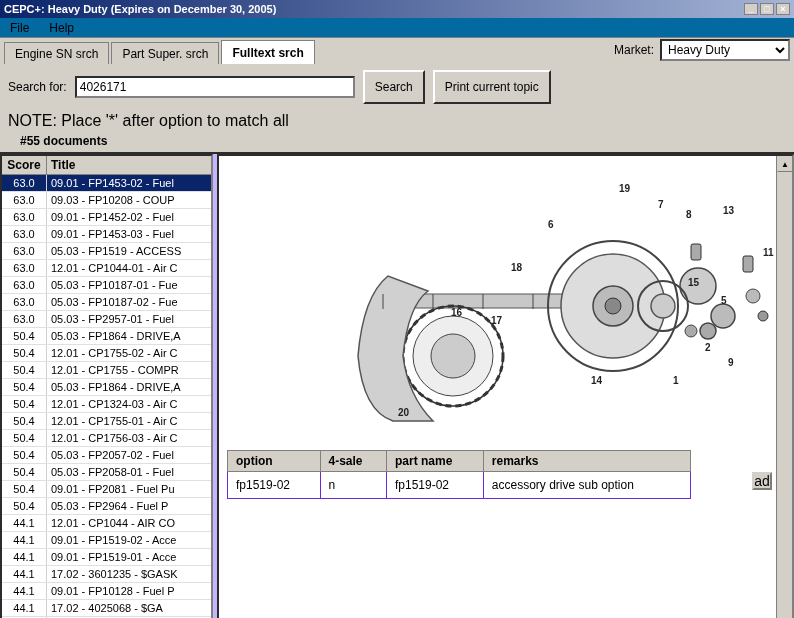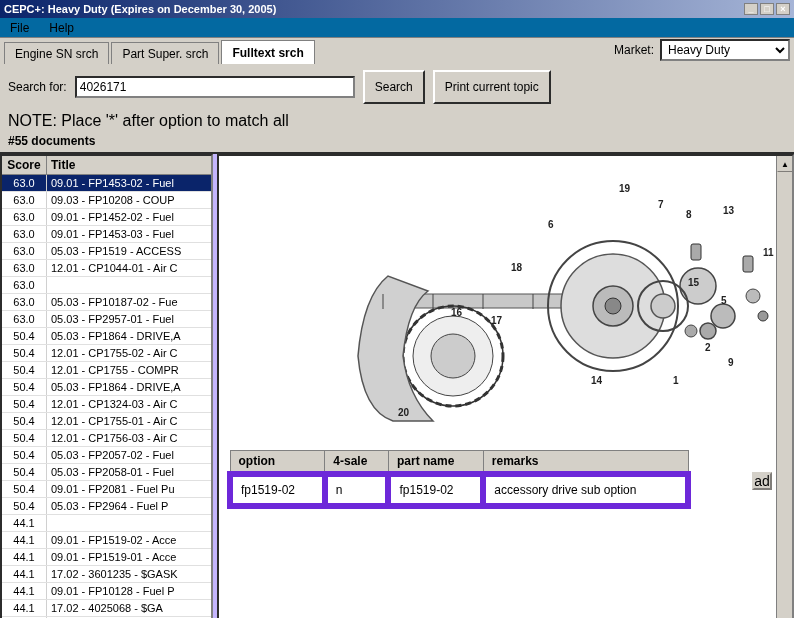--- a/index.html
+++ b/index.html
@@ -121,21 +121,21 @@
       align-items: center;
       text-align: right;
     }
     #note-bar {
       background: #d4d0c8;
       padding: 2px 8px 2px 8px;
       font-size: 16px;
     }
     #doc-count {
       background: #d4d0c8;
-      padding: 2px 8px 4px 8px;
+      padding: 2px 8px 4px 20px;
       font-size: 12px;
       font-weight: bold;
     }
     
     #main-content {
       display: flex;
       background: #c4b5fd;
       height: calc(618px - 18px - 20px - 26px - 28px - 18px - 20px - 8px);
       border-top: 2px inset #808080;
     }
@@ -208,21 +208,21 @@
       font-size: 12px;
     }
     .parts-table th {
       background: #d4d0c8;
       border: 1px solid #808080;
       padding: 3px 8px;
       text-align: left;
       font-weight: bold;
     }
     .parts-table td {
-      border: 6px solid #6d28d9;
+      border: 1px solid #6d28d9;
       padding: 6px 8px;
     }
     
     #right-scrollbar {
       position: absolute;
       right: 0;
       top: 0;
       bottom: 0;
       width: 16px;
       background: #d4d0c8;
@@ -363,20 +363,21 @@
         <div class="result-row">
           <div class="col-score">63.0</div>
           <div class="col-title">05.03 - FP1519 - ACCESS</div>
         </div>
         <div class="result-row">
           <div class="col-score">63.0</div>
           <div class="col-title">12.01 - CP1044-01 - Air C</div>
         </div>
         <div class="result-row">
           <div class="col-score">63.0</div>
+          <div class="col-title">05.03 - FP10187-01 - Fue</div>
         </div>
         <div class="result-row">
           <div class="col-score">63.0</div>
           <div class="col-title">05.03 - FP10187-02 - Fue</div>
         </div>
         <div class="result-row">
           <div class="col-score">63.0</div>
           <div class="col-title">05.03 - FP2957-01 - Fuel</div>
         </div>
         <div class="result-row">
@@ -418,20 +419,21 @@
         <div class="result-row">
           <div class="col-score">50.4</div>
           <div class="col-title">09.01 - FP2081 - Fuel Pu</div>
         </div>
         <div class="result-row">
           <div class="col-score">50.4</div>
           <div class="col-title">05.03 - FP2964 - Fuel P</div>
         </div>
         <div class="result-row">
           <div class="col-score">44.1</div>
+          <div class="col-title">12.01 - CP1044 - AIR CO</div>
         </div>
         <div class="result-row">
           <div class="col-score">44.1</div>
           <div class="col-title">09.01 - FP1519-02 - Acce</div>
         </div>
         <div class="result-row">
           <div class="col-score">44.1</div>
           <div class="col-title">09.01 - FP1519-01 - Acce</div>
         </div>
         <div class="result-row">

